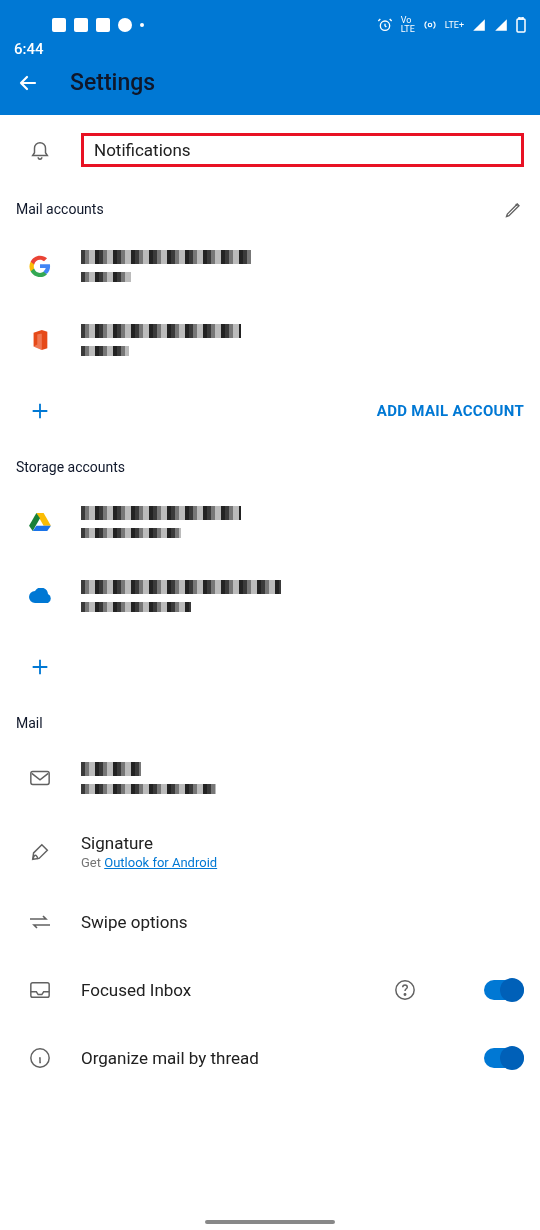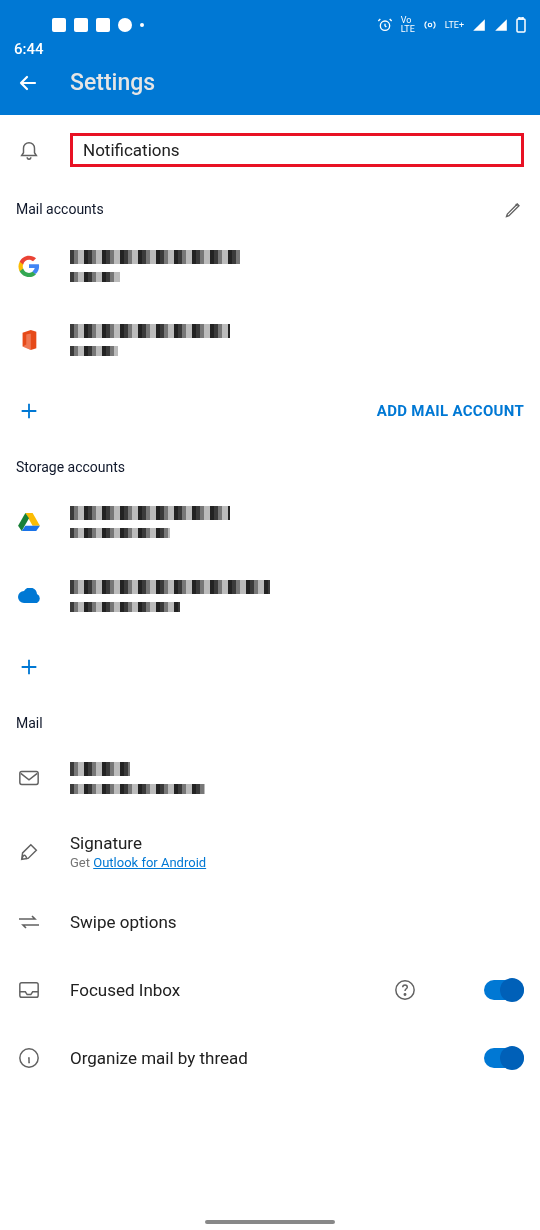--- a/index.html
+++ b/index.html
@@ -4,25 +4,25 @@
 <style>
   * { box-sizing: border-box; margin: 0; padding: 0; }
   html, body { width: 540px; height: 1230px; font-family: -apple-system, Roboto, "Segoe UI", sans-serif; background: #fff; color: #212121; overflow: hidden; }
   .status-bar { height: 50px; background: #0078D4; color: #fff; display: flex; align-items: center; justify-content: space-between; padding: 0 14px; font-size: 14px; }
   .sb-left, .sb-right { display: flex; align-items: center; gap: 8px; }
   .sb-left .clock { font-size: 15px; font-weight: 500; margin-top: 48px; }
   .sb-ico { width: 14px; height: 14px; background: #fff; border-radius: 2px; display: inline-block; }
   .sb-ico.circle { border-radius: 50%; }
   .sb-dot { width: 4px; height: 4px; background: #fff; border-radius: 50%; }
   .sb-txt { font-size: 9px; line-height: 9px; text-align: left; }
-  .app-bar { height: 65px; background: #0078D4; color: #e5e5e5; display: flex; align-items: center; padding: 0 16px; gap: 30px; }
+  .app-bar { height: 65px; background: #0078D4; color: #0f172a; display: flex; align-items: center; padding: 0 16px; gap: 30px; }
   .back-arrow { width: 24px; height: 24px; color: #fff; }
   .app-title { font-size: 23px; font-weight: 500; }
   .content { background: #fff; }
-  .row { display: flex; align-items: center; padding: 18px 16px; min-height: 68px; gap: 28px; }
+  .row { display: flex; align-items: center; padding: 18px 16px; min-height: 68px; gap: 28px; margin-left: 11px; }
   .row-ico { width: 26px; display: flex; justify-content: center; align-items: center; }
   .row-body { flex: 1; display: flex; flex-direction: column; gap: 2px; }
   .row-title { font-size: 17px; color: #212121; }
   .row-sub { font-size: 13px; color: #757575; }
   .link { color: #0078D4; text-decoration: underline; }
   .section-header { display: flex; align-items: center; justify-content: space-between; padding: 14px 16px 10px 16px; }
   .section-title { font-size: 14px; color: #0f172a; }
   .action-txt { font-size: 15px; font-weight: 700; color: #0078D4; letter-spacing: .3px; text-align: right; }
   .highlight-box { display: inline-block; padding: 4px 10px; border: 3px solid #E81123; }
   .toggle { width: 40px; height: 20px; background: #0078D4; border-radius: 10px; position: relative; }

